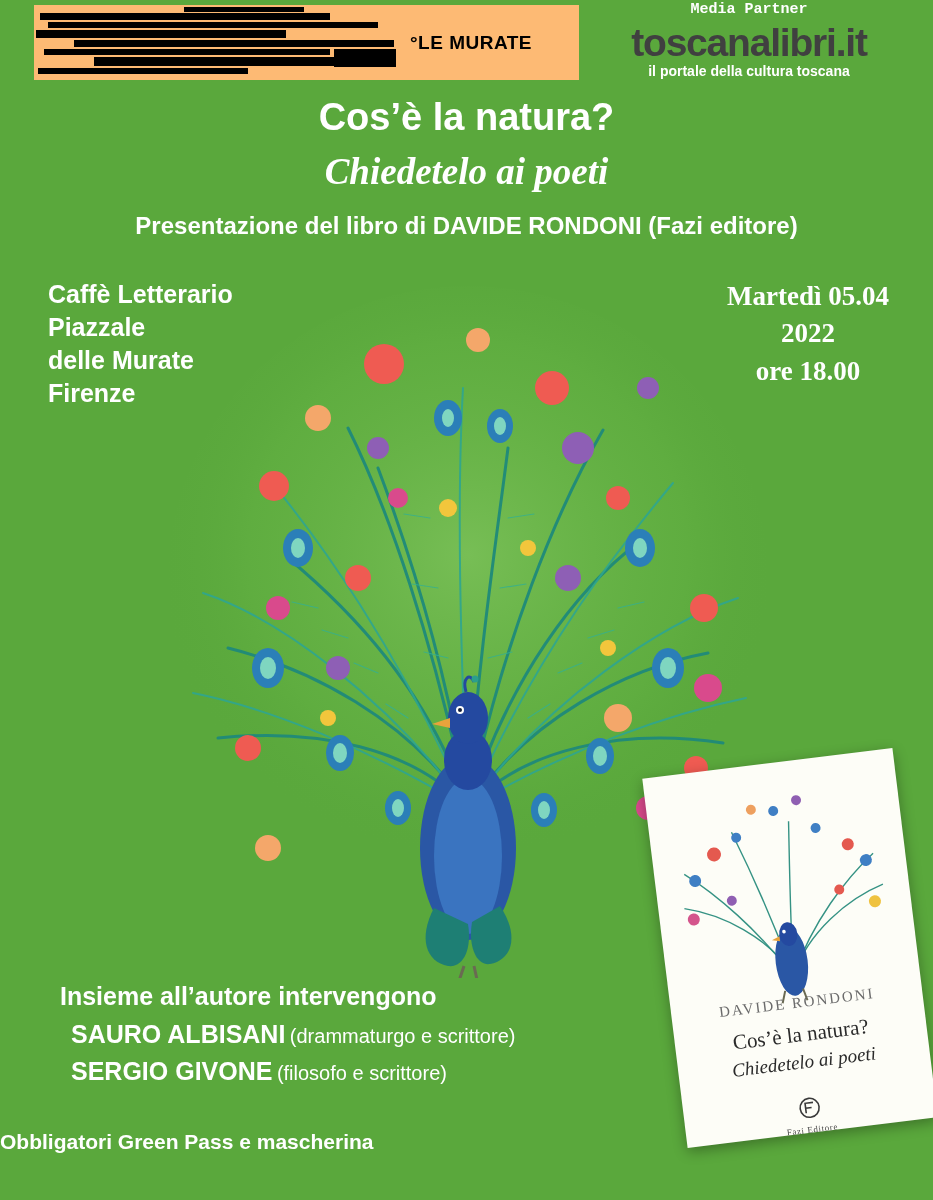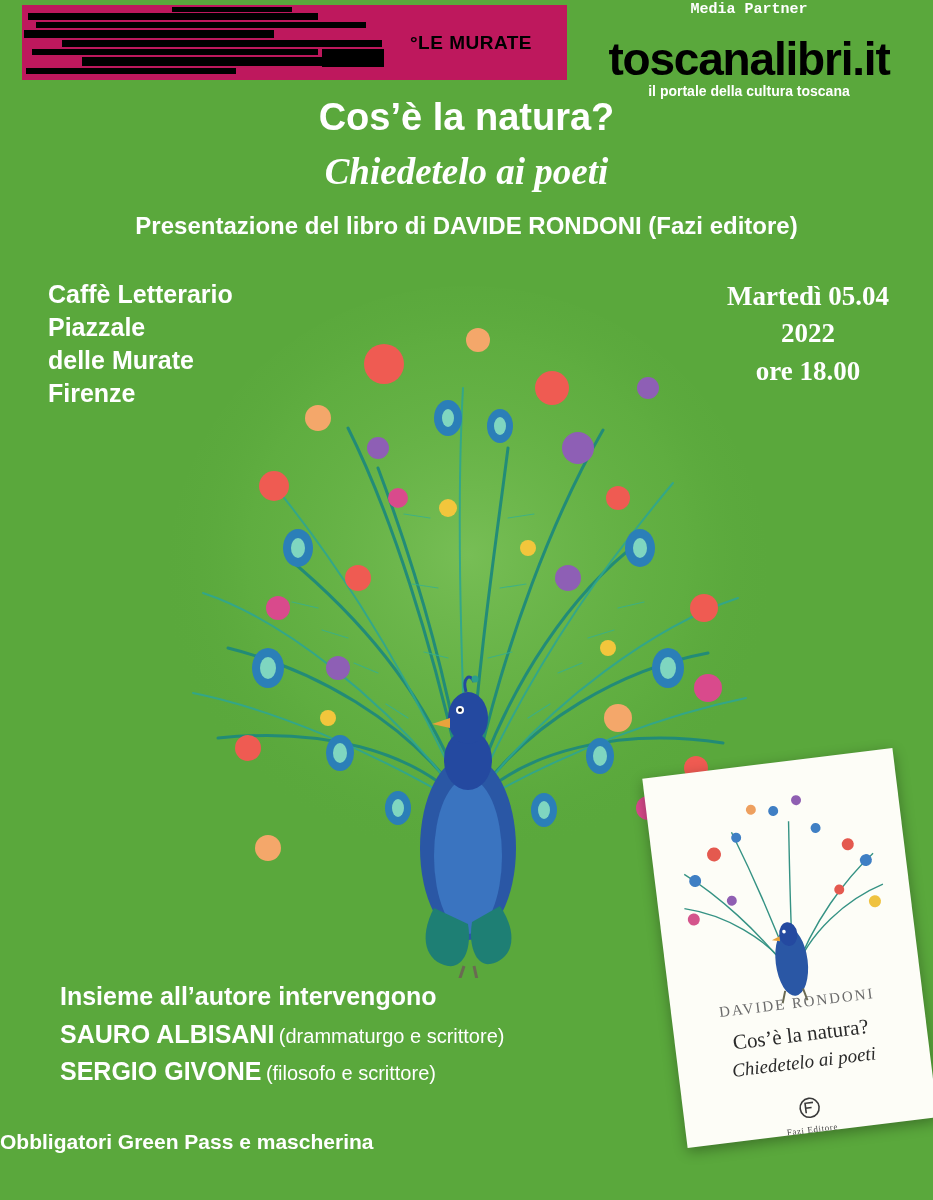--- a/index.html
+++ b/index.html
@@ -23,28 +23,27 @@
   
   .header {
     position: absolute;
     top: 0;
     left: 0;
     width: 933px;
     height: 86px;
   }
   .murate-logo {
     position: absolute;
-    left: 22px;
+    left: 34px;
     top: 5px;
     width: 545px;
     height: 75px;
-    background: #be185d;
+    background: #fdba74;
     display: flex;
     align-items: stretch;
-    gap: 12px;
   }
   .murate-scribble {
     position: relative;
     width: 370px;
     height: 100%;
     overflow: hidden;
   }
   .murate-scribble span {
     position: absolute;
     background: #000;
@@ -86,25 +85,25 @@
     font-family: Liberation Mono, monospace;
     font-weight: bold;
     font-size: 15px;
     color: #ffffff;
     line-height: 1.1;
     margin-top: 2px;
   }
   .media-partner .mp-logo {
     font-family: "Liberation Sans", sans-serif;
     font-weight: bold;
-    font-size: 46px;
-    color: #000000;
+    font-size: 39px;
+    color: #404040;
     letter-spacing: -1.2px;
     line-height: 1.05;
-    margin-top: 16px;
+    margin-top: 4px;
   }
   .media-partner .mp-tagline {
     font-family: "Liberation Sans", sans-serif;
     font-weight: bold;
     font-size: 14px;
     color: #ffffff;
     line-height: 1.1;
     margin-top: 1px;
   }
 
@@ -252,20 +251,21 @@
     line-height: 1.5;
   }
   .speaker-row {
     font-family: "Liberation Sans", sans-serif;
     color: #ffffff;
     line-height: 1.5;
   }
   .speaker-row .nm {
     font-weight: bold;
     font-size: 25px;
+    margin-left: 11px;
   }
   .speaker-row .role {
     font-weight: normal;
     font-size: 20px;
   }
 
   
   .footer {
     position: absolute;
     left: 0;

